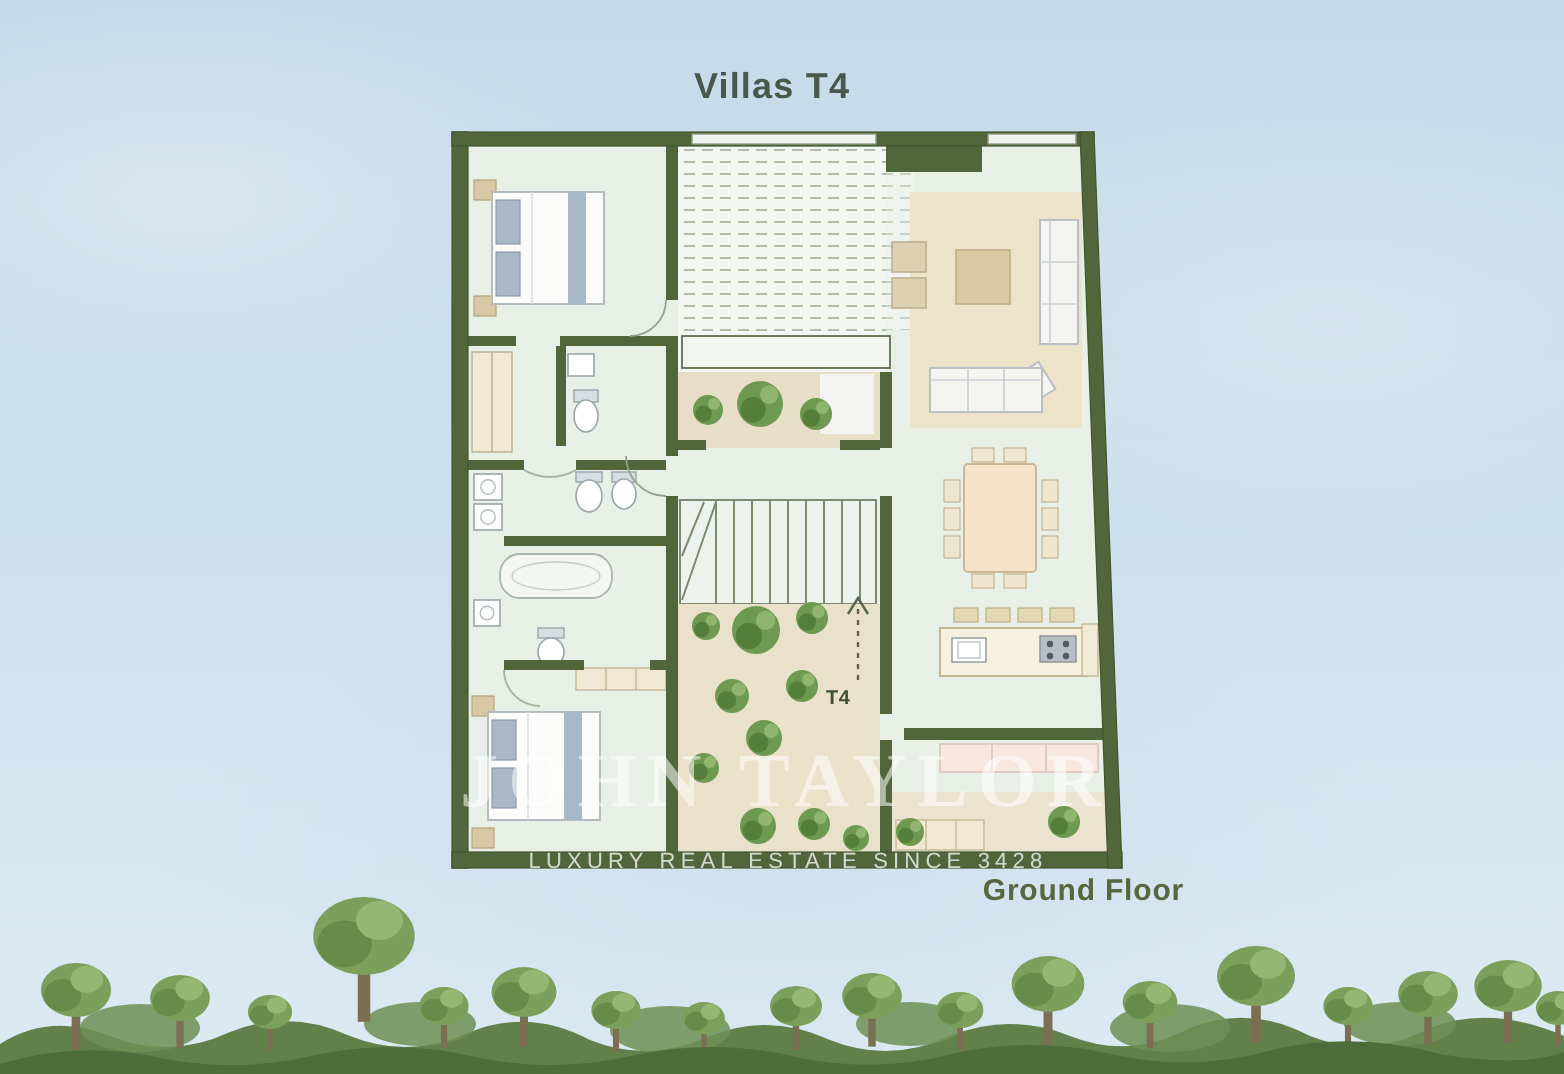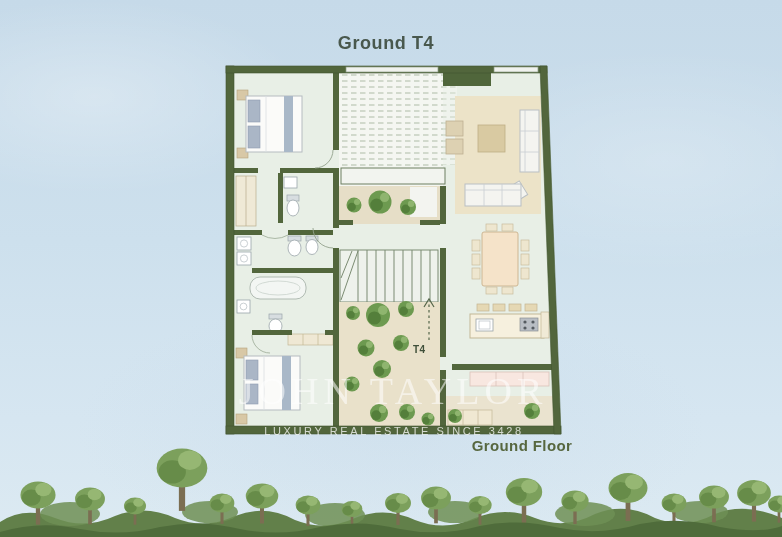--- a/index.html
+++ b/index.html
@@ -19,27 +19,27 @@
   svg.scene{left:0;top:0;width:782px;height:537px;}
   .page-title{
     left:246px;top:33px;width:280px;text-align:center;
     font-size:18px;font-weight:bold;letter-spacing:.6px;color:#49584d;
   }
   .unit-label{
     left:413px;top:344px;width:40px;
     font-size:10px;font-weight:bold;letter-spacing:.3px;color:#40503a;
   }
   .floor-label{
-    left:452px;top:437px;width:140px;text-align:center;
+    left:452px;top:437px;width:140px;text-align:right;
     font-size:15px;font-weight:bold;letter-spacing:.4px;color:#57673f;
   }
   .wm-brand{
     left:393px;top:369px;transform:translateX(-50%);white-space:nowrap;
     font-family:"Liberation Serif", serif;
-    font-size:38px;font-weight:normal;letter-spacing:5px;
+    font-size:38px;font-weight:bold;letter-spacing:5px;
     color:rgba(255,255,255,.55);
   }
   .wm-tagline{
     left:394px;top:425px;transform:translateX(-50%);white-space:nowrap;
     font-size:11px;letter-spacing:2.6px;
     color:rgba(255,255,255,.75);
   }
 </style>
 </head>
 <body>
@@ -290,17 +290,17 @@
       <rect x="494" y="67" width="44" height="5" fill="#f0f2ee" stroke="#8a9a84" stroke-width=".7"></rect>
     </g>
 
     <g>
       <path d="M429 340 V302" stroke="#55664a" stroke-width="1.2" stroke-dasharray="2.5,3" fill="none"></path>
       <path d="M424 307 L429 299 L434 307" stroke="#55664a" stroke-width="1.2" fill="none"></path>
     </g>
   </g>
 </svg>
 
-<div class="abs page-title">Ground T4</div>
+<div class="abs page-title">Villas T4</div>
 <div class="abs unit-label">T4</div>
 <div class="abs wm-brand">JOHN TAYLOR</div>
 <div class="abs wm-tagline">LUXURY REAL ESTATE SINCE 3428</div>
 <div class="abs floor-label">Ground Floor</div>
 
 </body></html>

